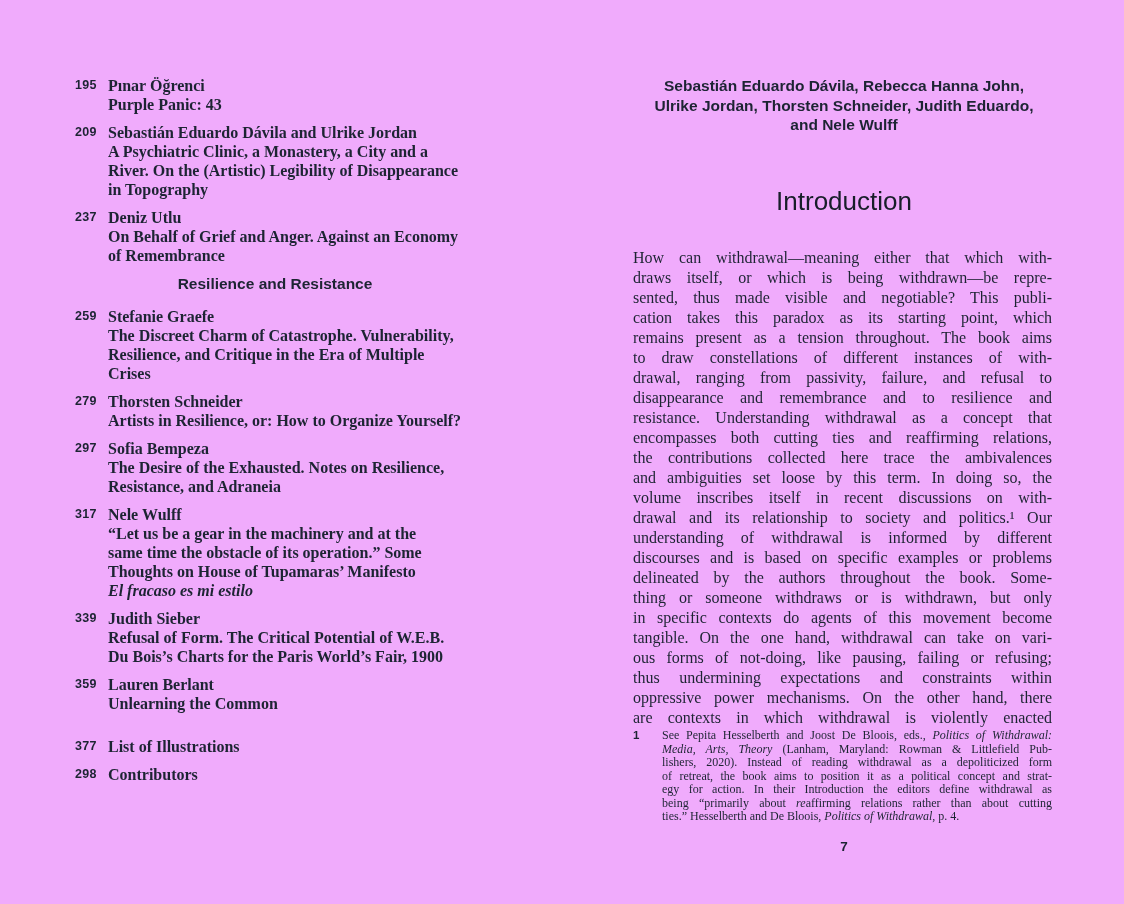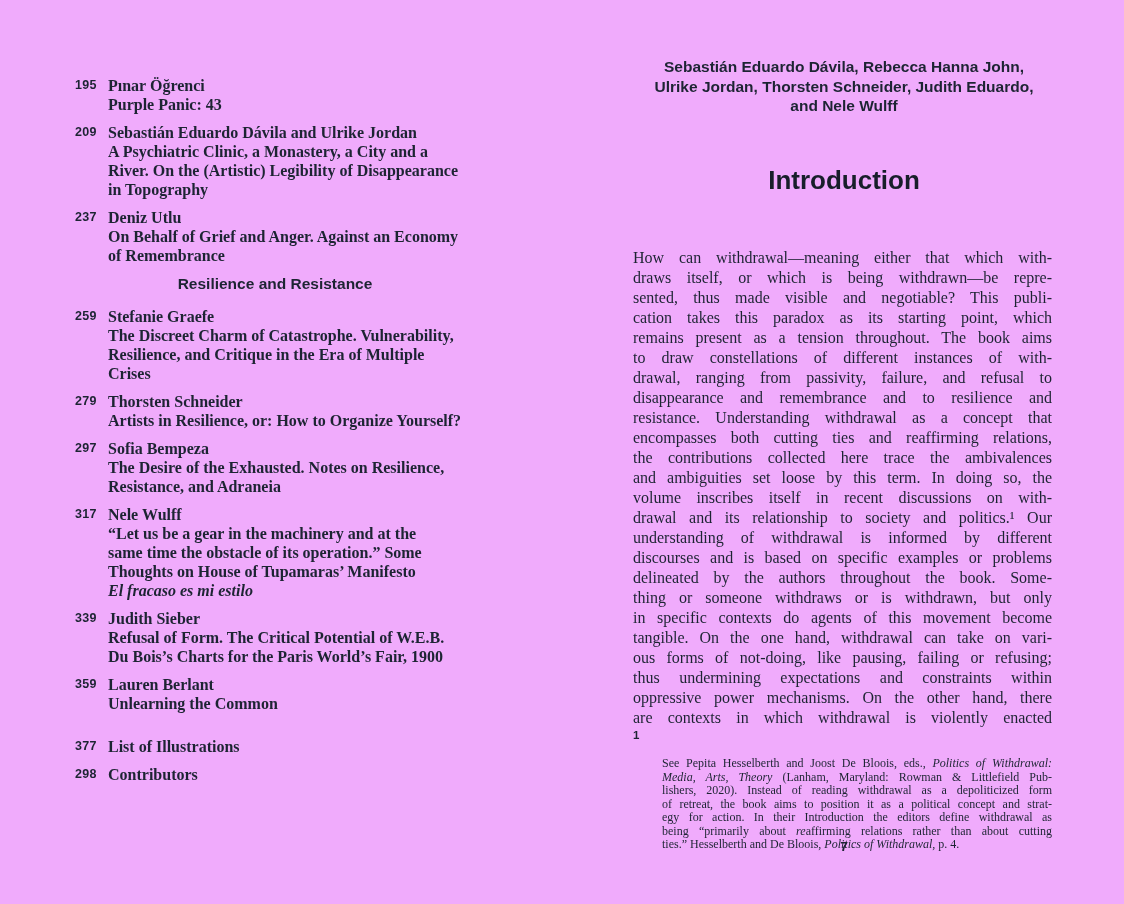--- a/index.html
+++ b/index.html
@@ -45,37 +45,37 @@
     line-height: 19px;
     text-align: center;
     margin: 8px 0 14px 0;
     width: 400px;
   }
 
   
   .authors {
     position: absolute;
     left: 618px;
-    top: 57px;
+    top: 76px;
     width: 452px;
     text-align: center;
     font-family: "Liberation Sans", sans-serif;
     font-weight: bold;
     font-size: 15.5px;
     line-height: 19.5px;
   }
   .chapter-title {
     position: absolute;
     left: 618px;
-    top: 165px;
+    top: 186px;
     width: 452px;
     margin: 0;
     text-align: center;
     font-family: "Liberation Sans", sans-serif;
-    font-weight: bold;
+    font-weight: normal;
     font-size: 26px;
     line-height: 30px;
     color: #181e2a;
   }
   .bodytext {
     position: absolute;
     left: 633px;
     top: 248px;
     width: 419px;
     font-size: 16px;
@@ -92,21 +92,21 @@
     font-size: 12px;
     line-height: 13.5px;
   }
   .fn-num {
     flex: 0 0 29px;
     font-family: "Liberation Sans", sans-serif;
     font-weight: bold;
     font-size: 11.5px;
     line-height: 13.5px;
   }
-  .fn-lines { flex: 1; min-width: 0; margin-top: 28px; }
+  .fn-lines { flex: 1; min-width: 0; }
   .fn-line { text-align: justify; text-align-last: justify; -moz-text-align-last: justify; }
   .fn-line.last { text-align-last: left; -moz-text-align-last: left; }
 
   .pageno {
     position: absolute;
     left: 618px;
     top: 839px;
     width: 452px;
     text-align: center;
     font-family: "Liberation Sans", sans-serif;

